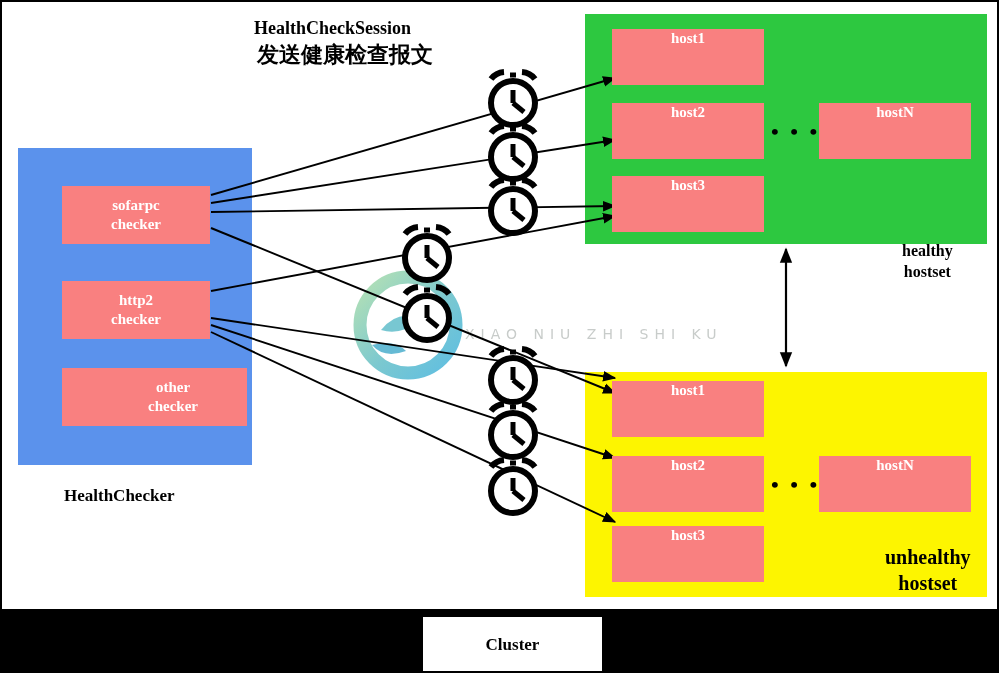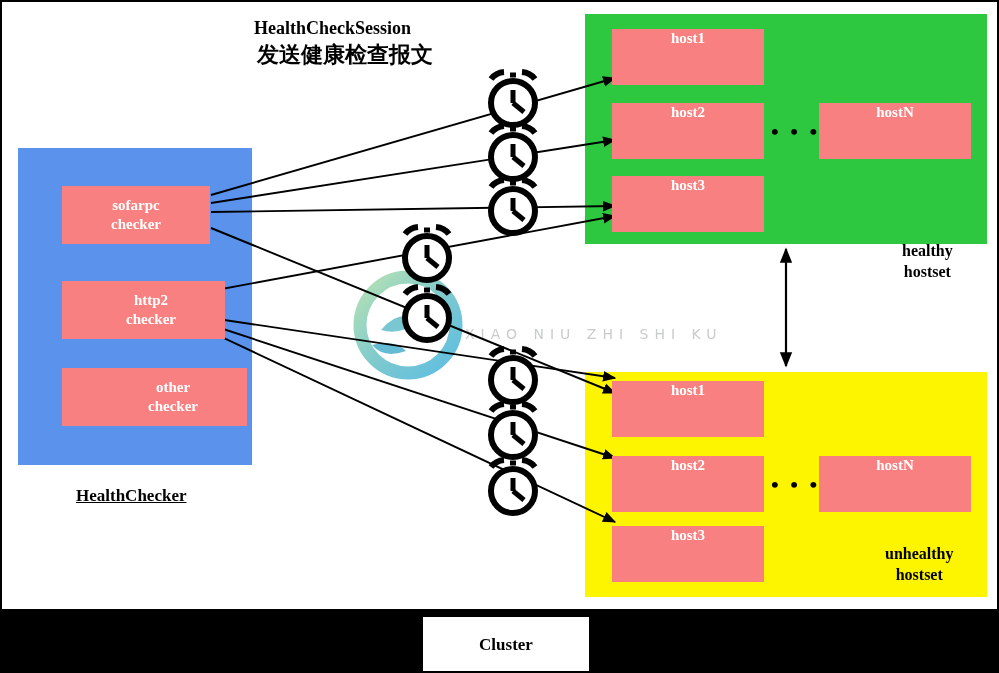--- a/index.html
+++ b/index.html
@@ -113,40 +113,40 @@
     color: #000000;
     z-index: 6;
     line-height: 1.3;
     white-space: pre-line;
   }
   #title-en { left: 254px; top: 17px; font-size: 18px; }
   #title-cn {
     left: 257px; top: 41px; font-size: 22px;
     font-family: "DejaVu Sans", sans-serif; font-weight: bold;
   }
-  #healthchecker-label { left: 76px; top: 485px; font-size: 17px; text-decoration: underline; }
+  #healthchecker-label { left: 64px; top: 485px; font-size: 17px; }
   #healthy-label  { left: 902px; top: 193px; font-size: 16px; text-align: center; margin-top: 48px; }
-  #unhealthy-label{ left: 885px; top: 544px; font-size: 16px; text-align: center; }
+  #unhealthy-label{ left: 885px; top: 544px; font-size: 20px; text-align: center; }
   #callback-label {
     left: 802px; top: 258px; width: 190px;
     font-size: 14px; color: #7b16e0; text-align: center;
   }
 
   
   #bottom-band {
     position: absolute;
     left: 0; top: 609px;
     width: 999px; height: 64px;
     background: #000000;
     z-index: 8;
   }
   #cluster-box {
     position: absolute;
     left: 423px; top: 617px;
-    width: 166px; height: 56px;
+    width: 179px; height: 56px;
     background: #ffffff;
     display: flex;
     align-items: center;
     justify-content: center;
     z-index: 9;
     text-align: right;
   }
   #cluster-label { font-size: 17px; font-weight: bold; color: #000; }
 
   
@@ -214,21 +214,21 @@
 
     <path d="M786,249 L786,366" stroke="#000" stroke-width="2.2" fill="none" marker-start="url(#ah2)" marker-end="url(#ah2)"></path>
   </svg>
 
   <div id="blue-panel" class="panel"></div>
 
   <div class="checkerbox" style="left:62px; top:186px; width:148px; height:58px;">
     <span>sofarpc</span>
     <span>checker</span>
   </div>
-  <div class="checkerbox" style="left:62px; top:281px; width:148px; height:58px;padding-left:15px;">
+  <div class="checkerbox" style="left:62px; top:281px; width:148px; height:58px;">
     <span>http2</span>
     <span>checker</span>
   </div>
   <div class="checkerbox" style="left:62px; top:368px; width:148px; height:58px;padding-left:37px;">
     <span>other</span>
     <span>checker</span>
   </div>
 
   <div class="lbl" id="healthchecker-label">HealthChecker</div>
 

